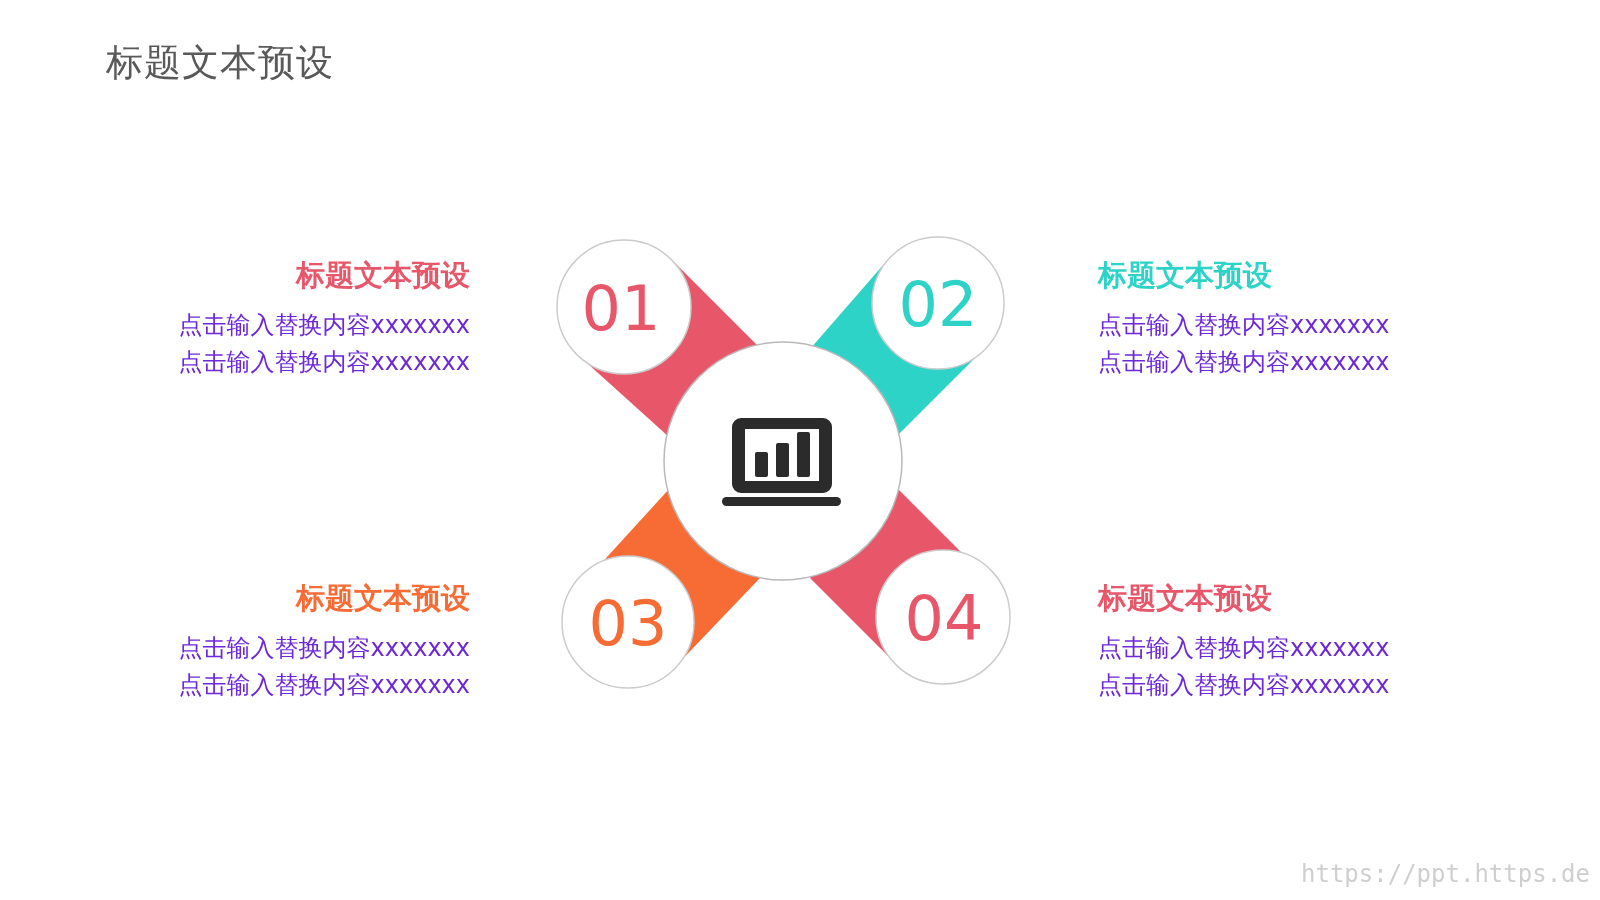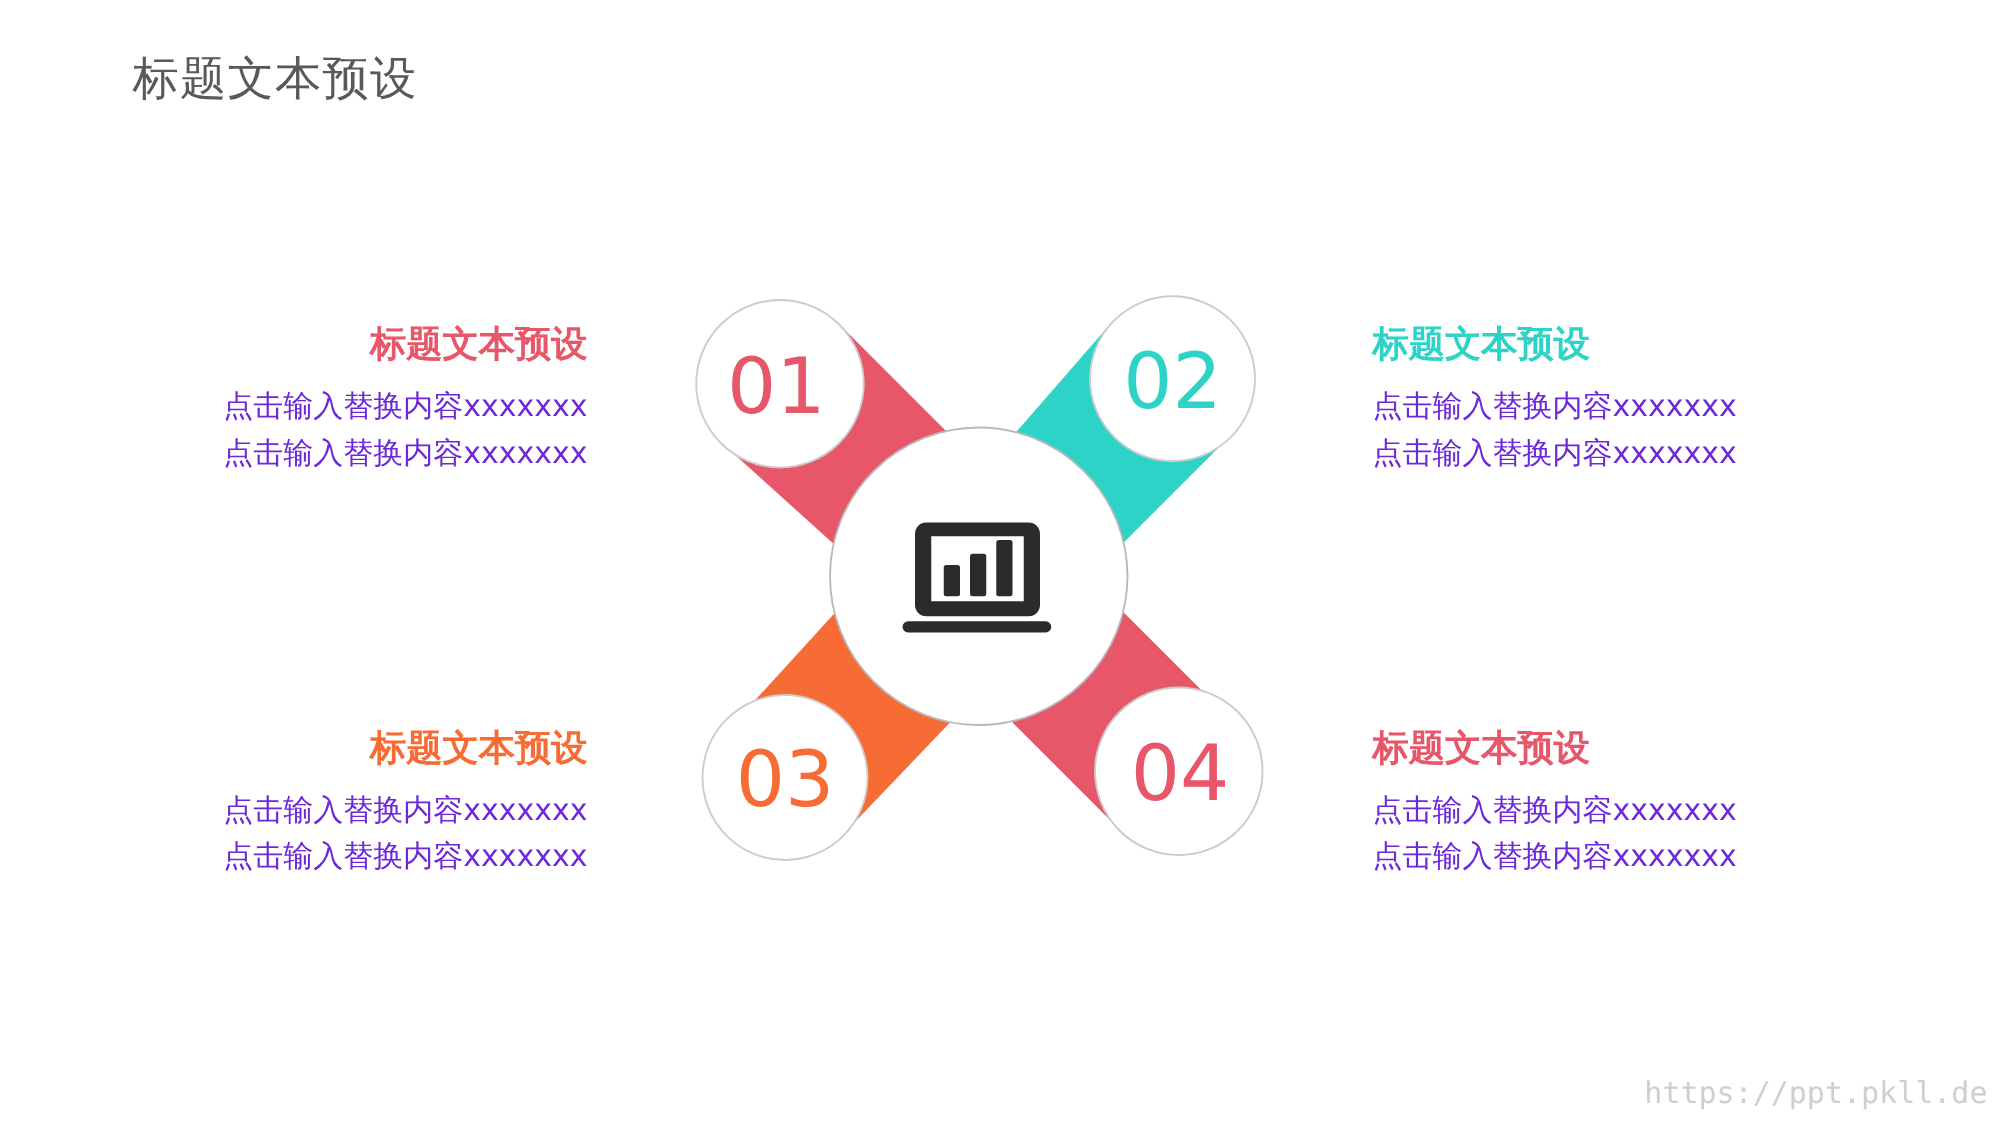--- a/index.html
+++ b/index.html
@@ -100,13 +100,13 @@
   <div class="block-line">点击输入替换内容xxxxxxx</div>
   <div class="block-line">点击输入替换内容xxxxxxx</div>
 </div>
 
 <div class="block right" style="left:1098px; top:569px;">
   <div class="block-title" style="color:#E8566A;">标题文本预设</div>
   <div class="block-line">点击输入替换内容xxxxxxx</div>
   <div class="block-line">点击输入替换内容xxxxxxx</div>
 </div>
 
-<div class="watermark">https://ppt.pkll.de</div>
+<div class="watermark">https://ppt.https.de</div>
 
 </body></html>

